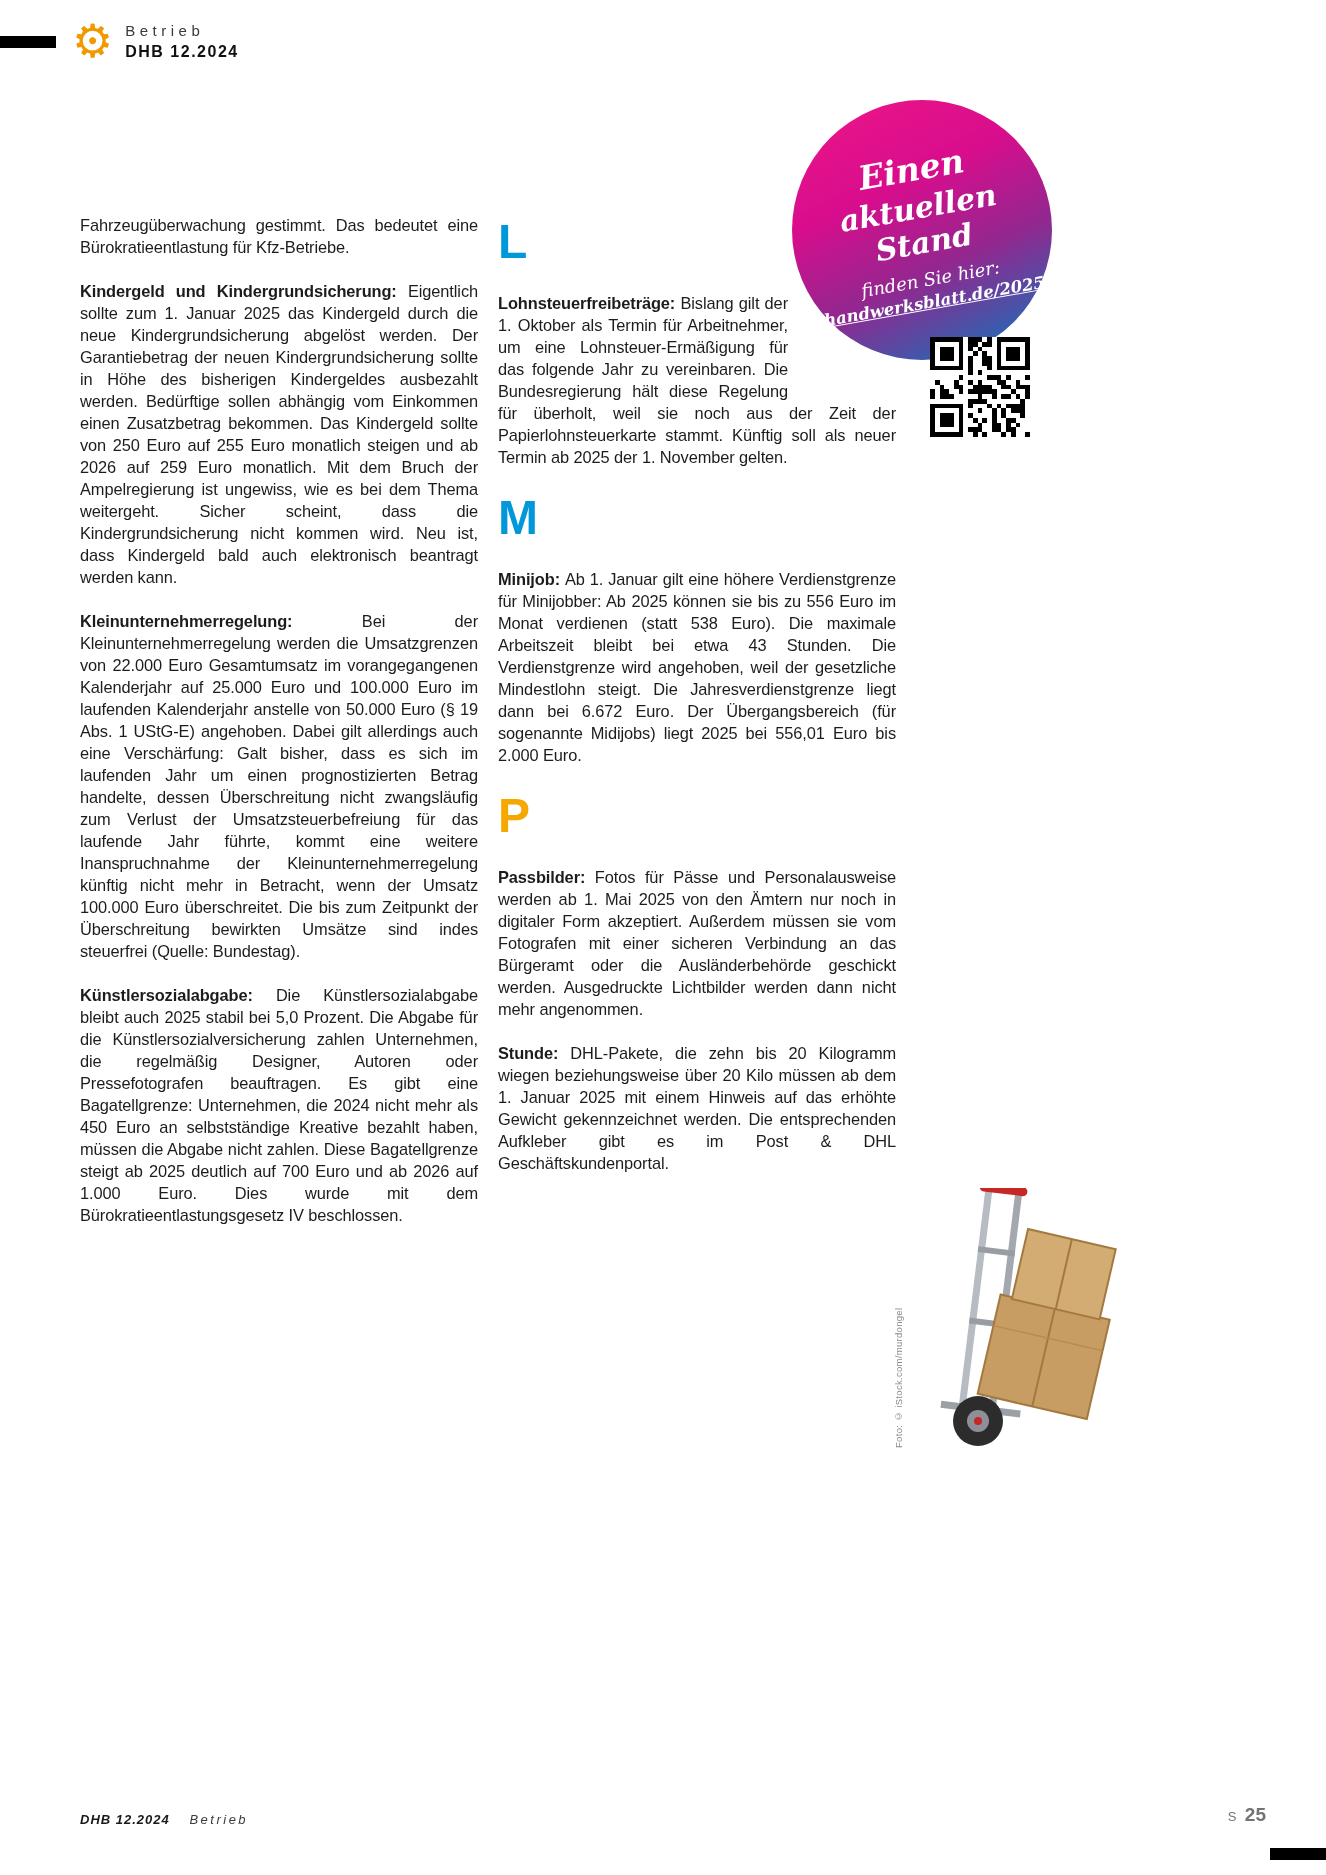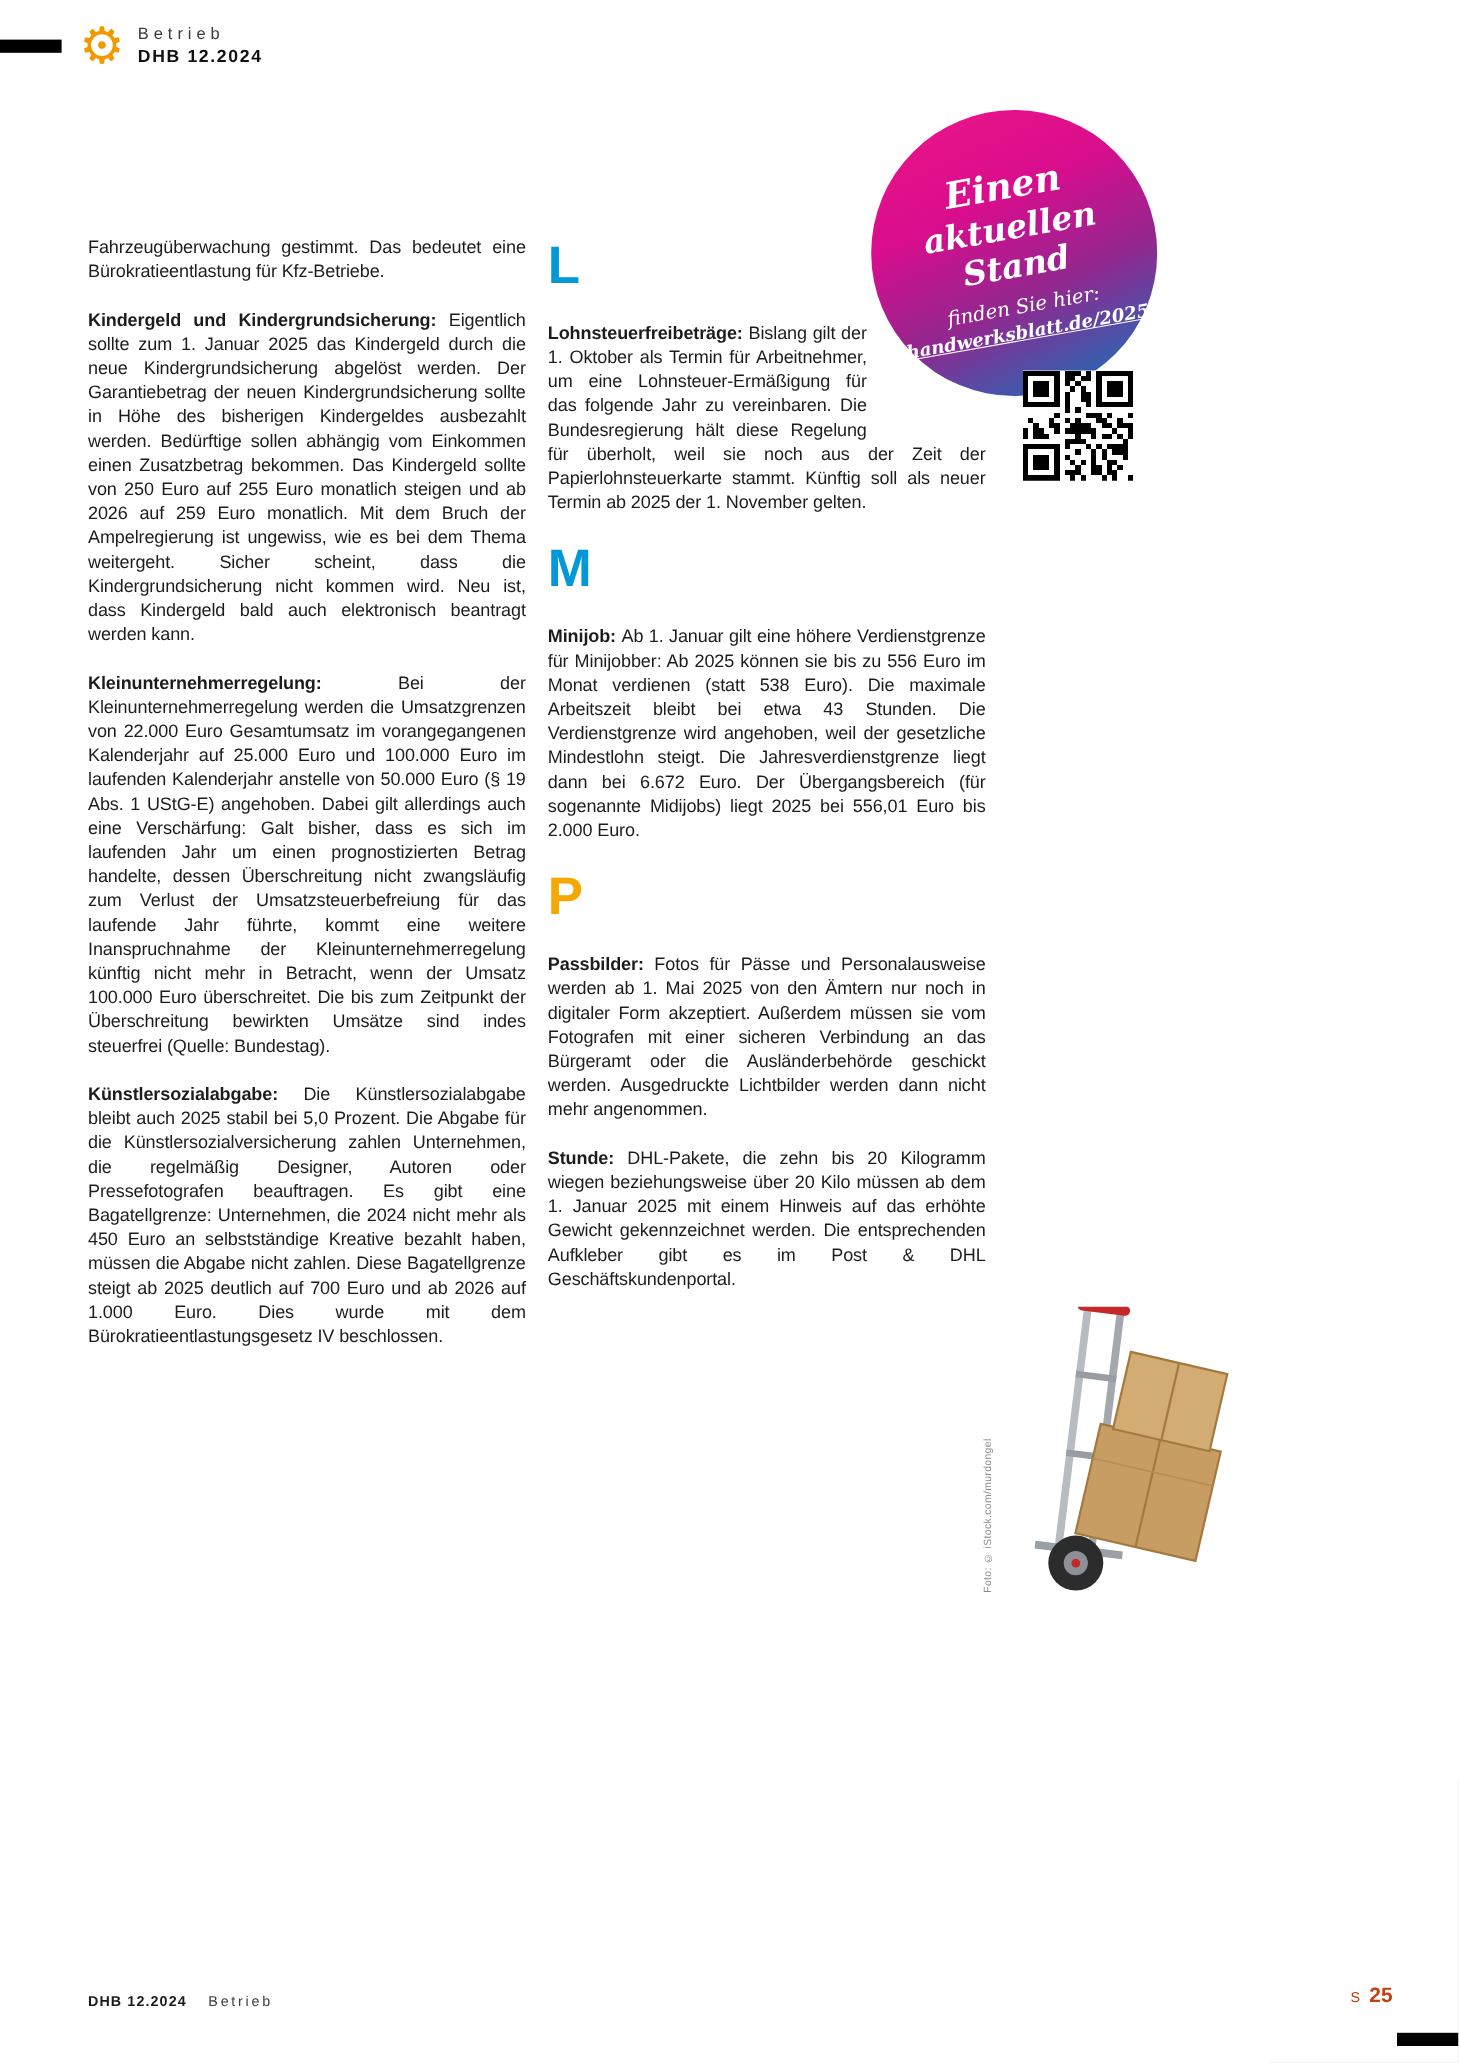--- a/index.html
+++ b/index.html
@@ -45,24 +45,24 @@
 
   
   .photo{position:absolute;left:912px;top:1188px;width:224px;height:260px;}
   .credit{
     position:absolute;left:893px;top:1322px;height:126px;
     font-size:9.5px;color:#8a8a8a;writing-mode:vertical-rl;transform:rotate(180deg);
     letter-spacing:0.3px;white-space:nowrap;
   }
 
   
-  .footer-left{position:absolute;left:80px;top:1812px;font-size:13px;color:#1a1a1a;}
+  .footer-left{position:absolute;left:80px;top:1812px;font-size:13px;color:#1a1a1a;font-style:italic;}
   .f-issue{font-weight:bold;letter-spacing:1px;}
   .f-section{margin-left:16px;letter-spacing:2.5px;color:#3c3c3c;}
-  .footer-right{position:absolute;right:60px;top:1804px;color:#c2410c;}
+  .footer-right{position:absolute;right:60px;top:1804px;color:#737373;}
   .f-s{font-size:13px;}
   .f-num{font-size:19px;font-weight:bold;margin-left:4px;}
 </style>
 </head>
 <body>
 
 <div class="page">
 
   <div class="bar-top"></div>
 

